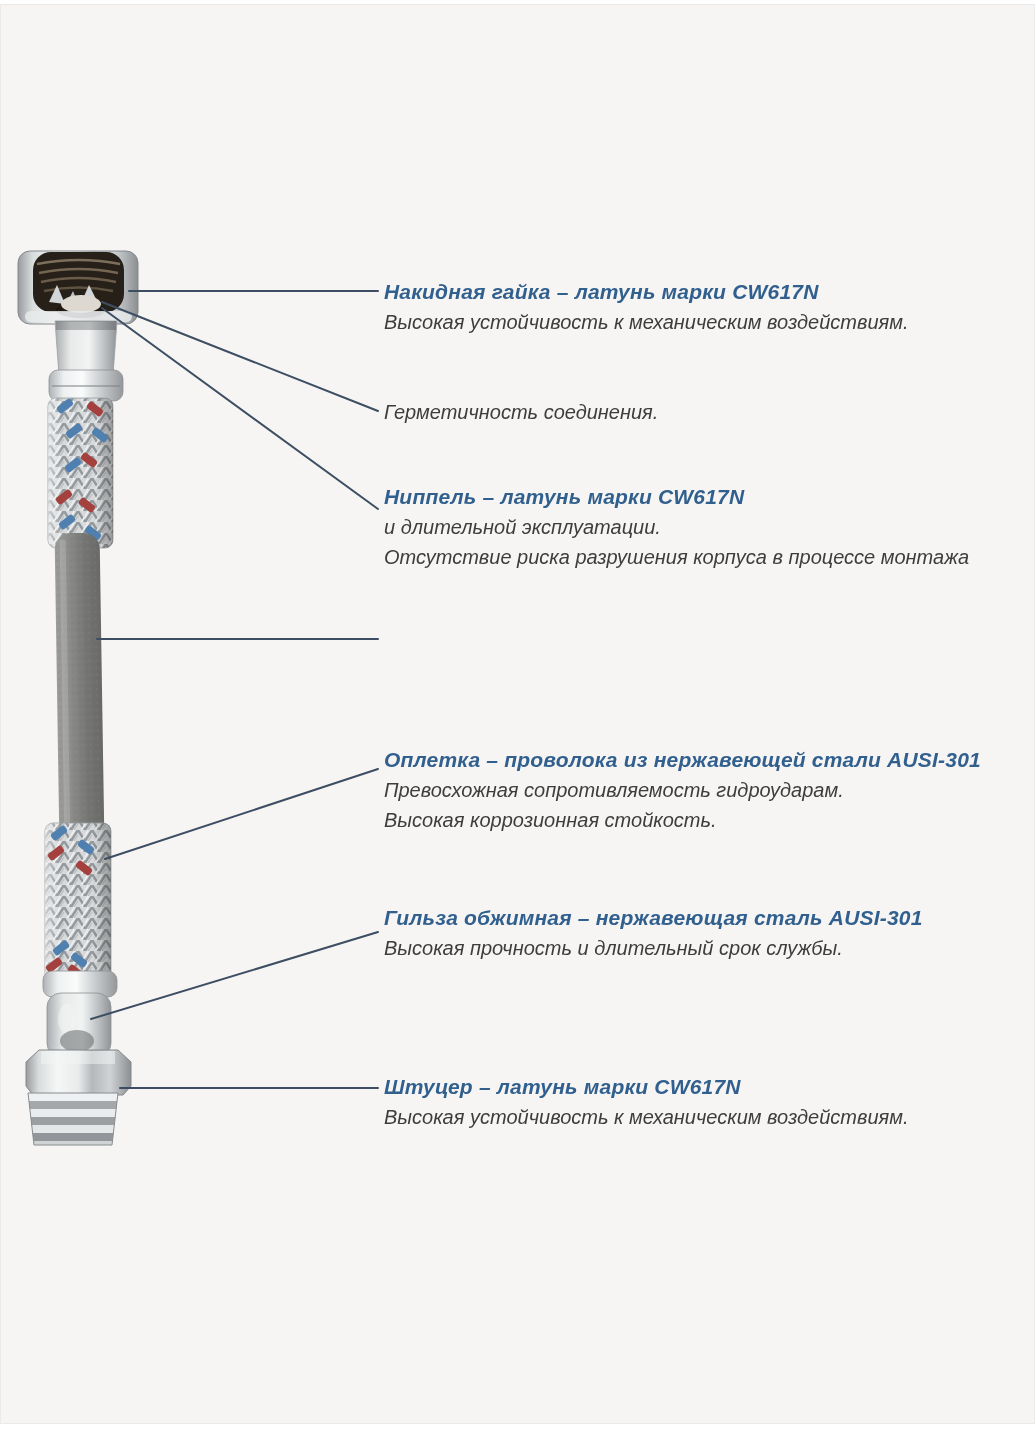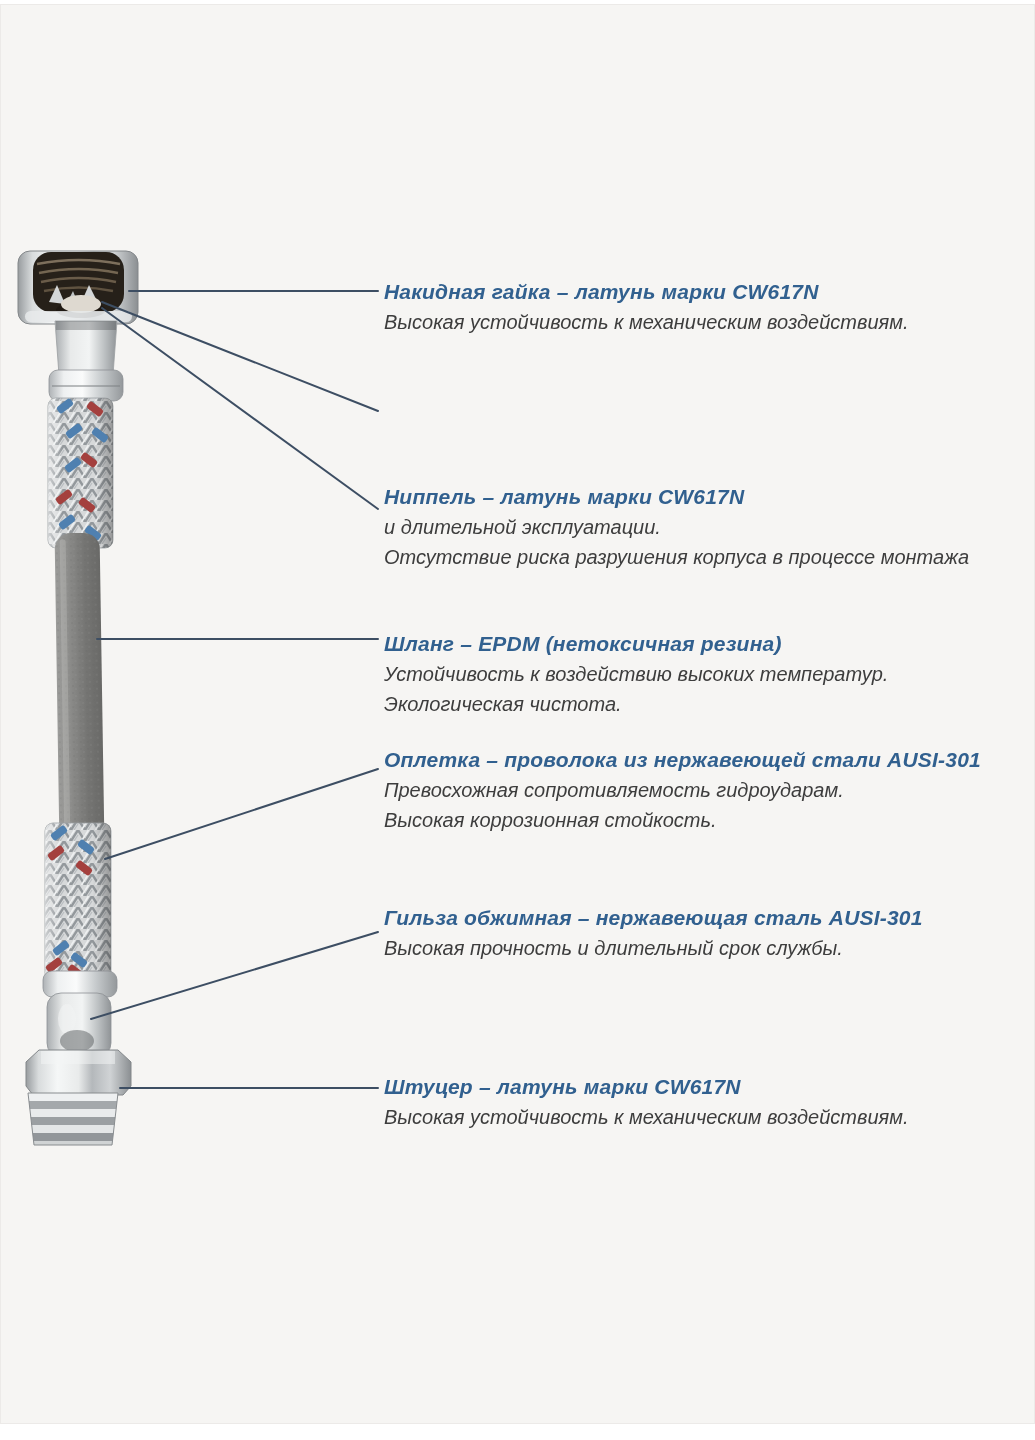--- a/index.html
+++ b/index.html
@@ -173,33 +173,29 @@
       <line x1="119" y1="1083" x2="377" y2="1083"></line>
     </g>
   </svg>
 
   <div class="annot" style="top:272px">
     <h3>Накидная гайка – латунь марки CW617N</h3>
     <p>Высокая устойчивость к механическим воздействиям.</p>
   </div>
 
   <div class="annot" style="top:392px">
+    <p>Герметичность соединения.</p>
   </div>
 
   <div class="annot" style="top:477px">
     <h3>Ниппель – латунь марки CW617N</h3>
     <p>и длительной эксплуатации.</p>
     <p>Отсутствие риска разрушения корпуса в процессе монтажа</p>
   </div>
 
-  <div class="annot" style="top:624px">
-    <h3>Шланг – EPDM (нетоксичная резина)</h3>
-    <p>Устойчивость к воздействию высоких температур.</p>
-    <p>Экологическая чистота.</p>
-  </div>
 
   <div class="annot" style="top:740px">
     <h3>Оплетка – проволока из нержавеющей стали AUSI-301</h3>
     <p>Превосхожная сопротивляемость гидроударам.</p>
     <p>Высокая коррозионная стойкость.</p>
   </div>
 
   <div class="annot" style="top:898px">
     <h3>Гильза обжимная – нержавеющая сталь AUSI-301</h3>
     <p>Высокая прочность и длительный срок службы.</p>

